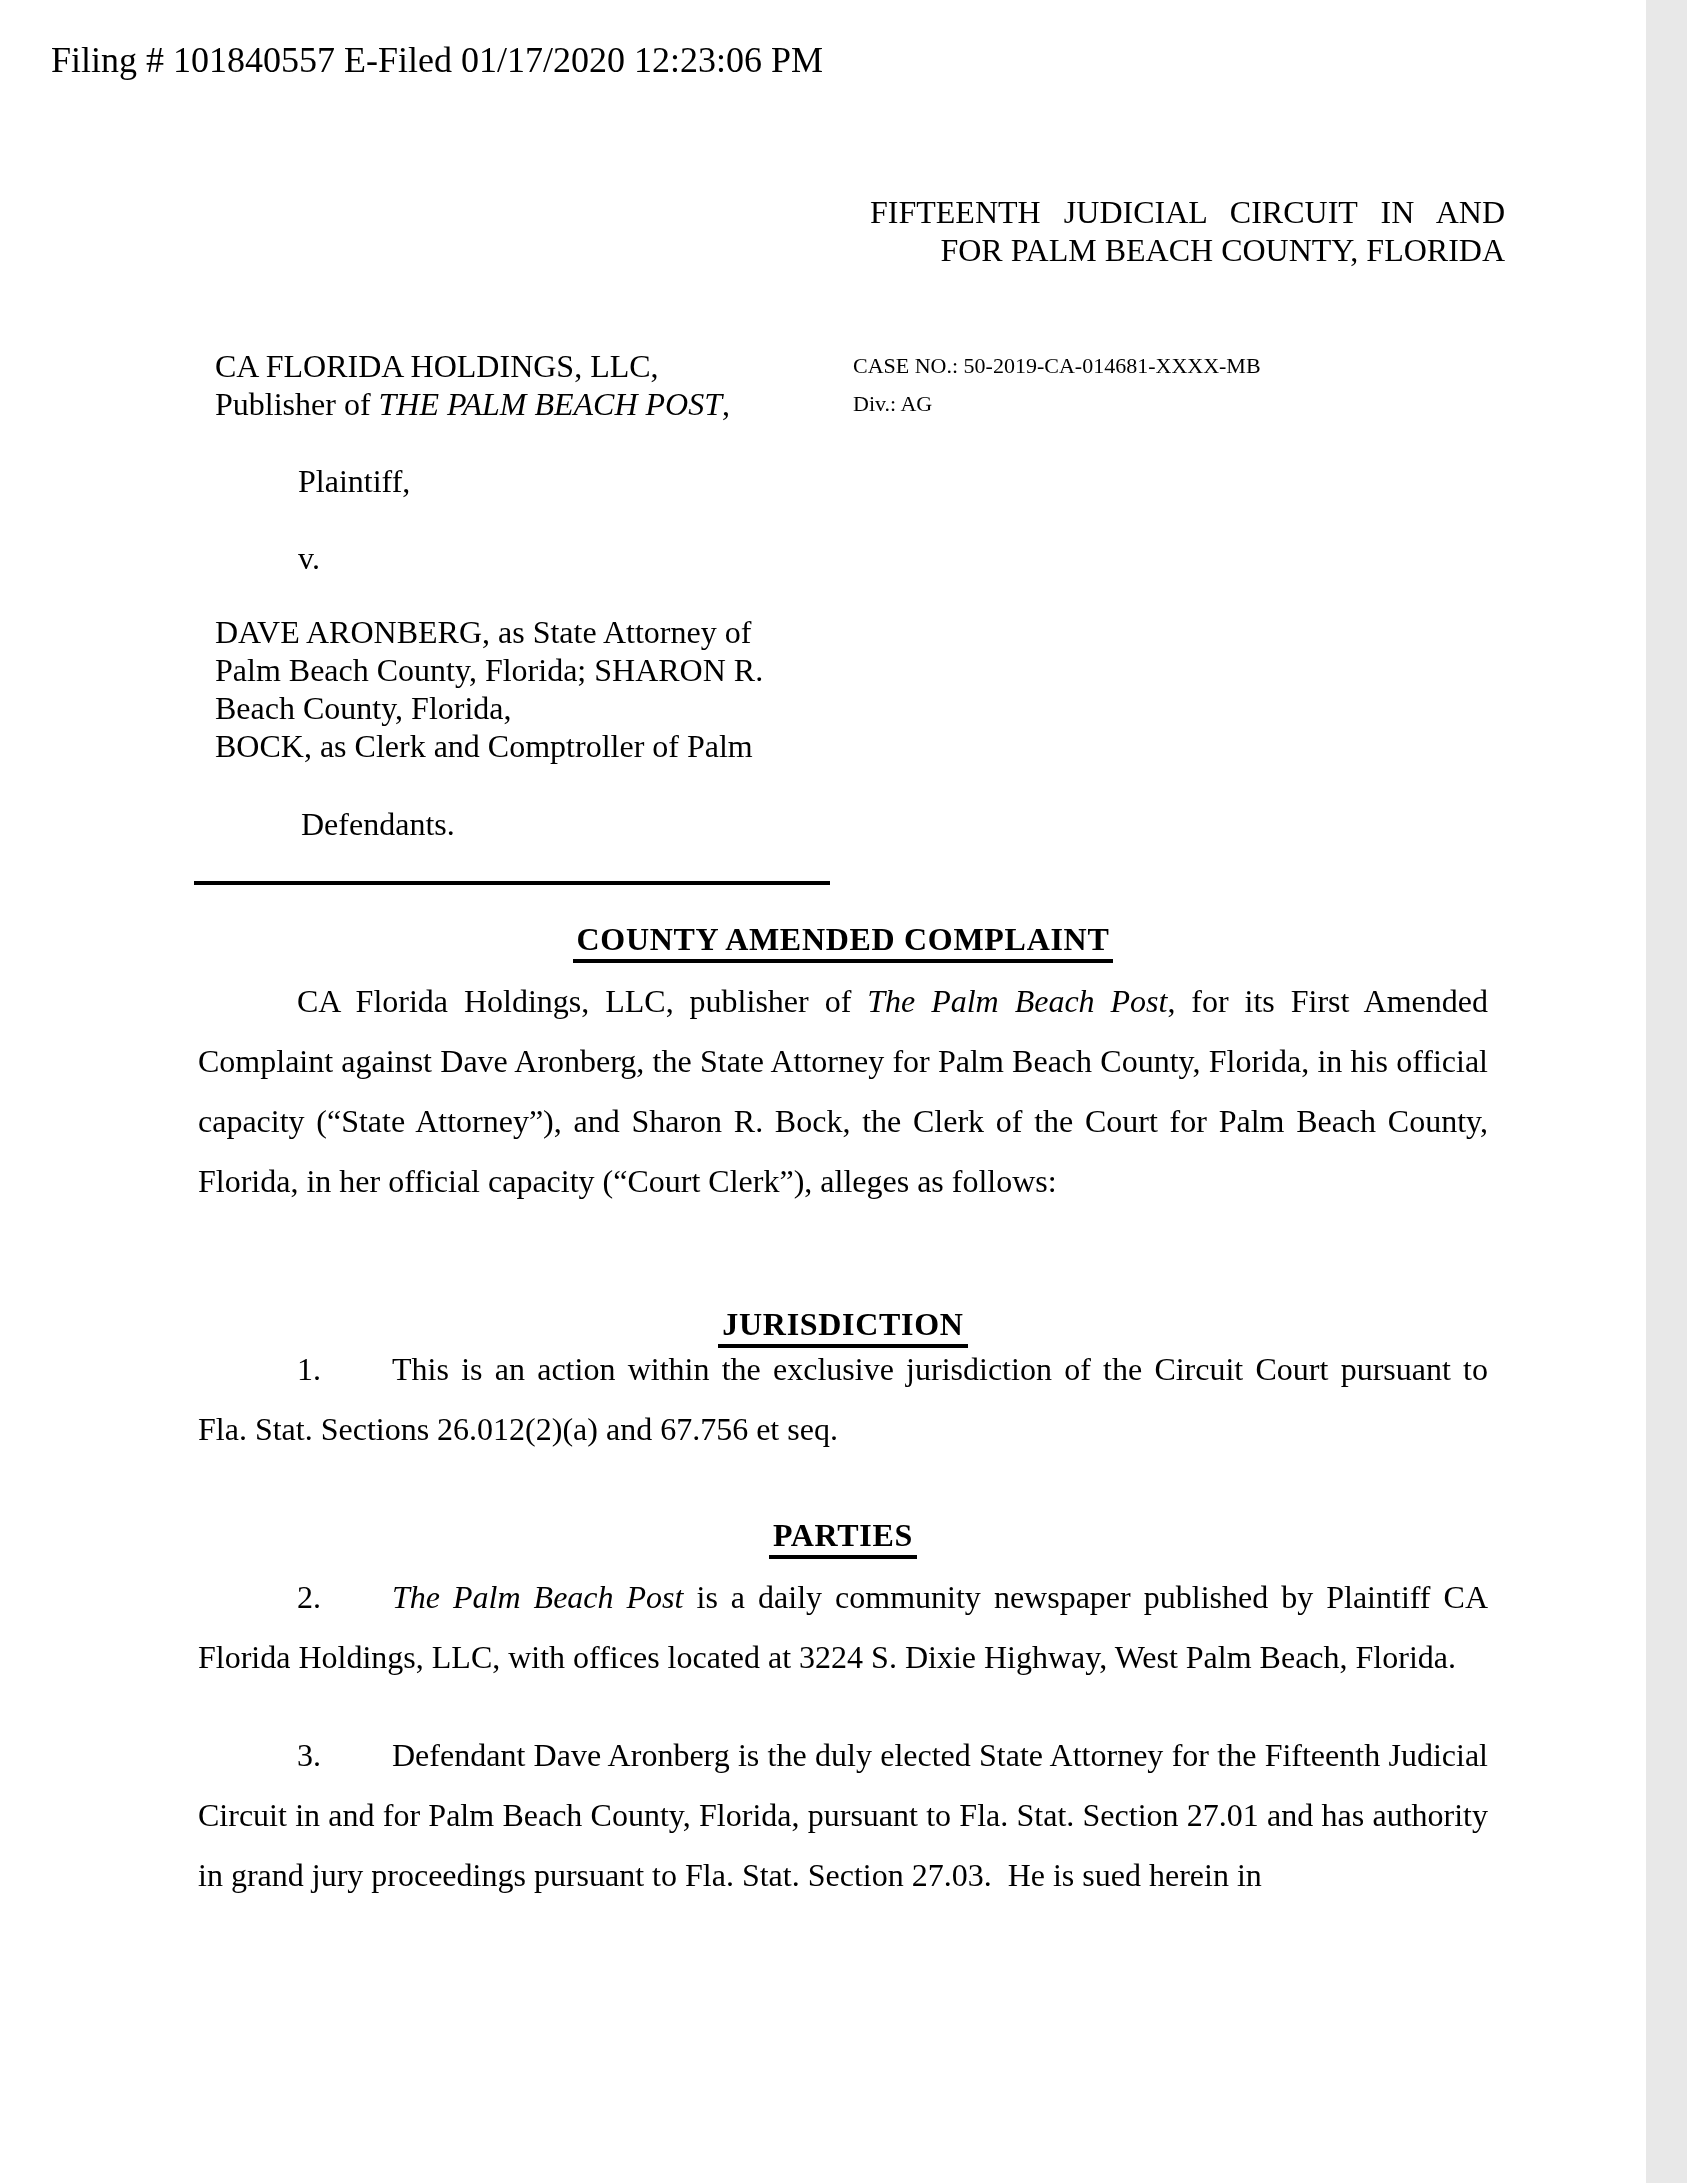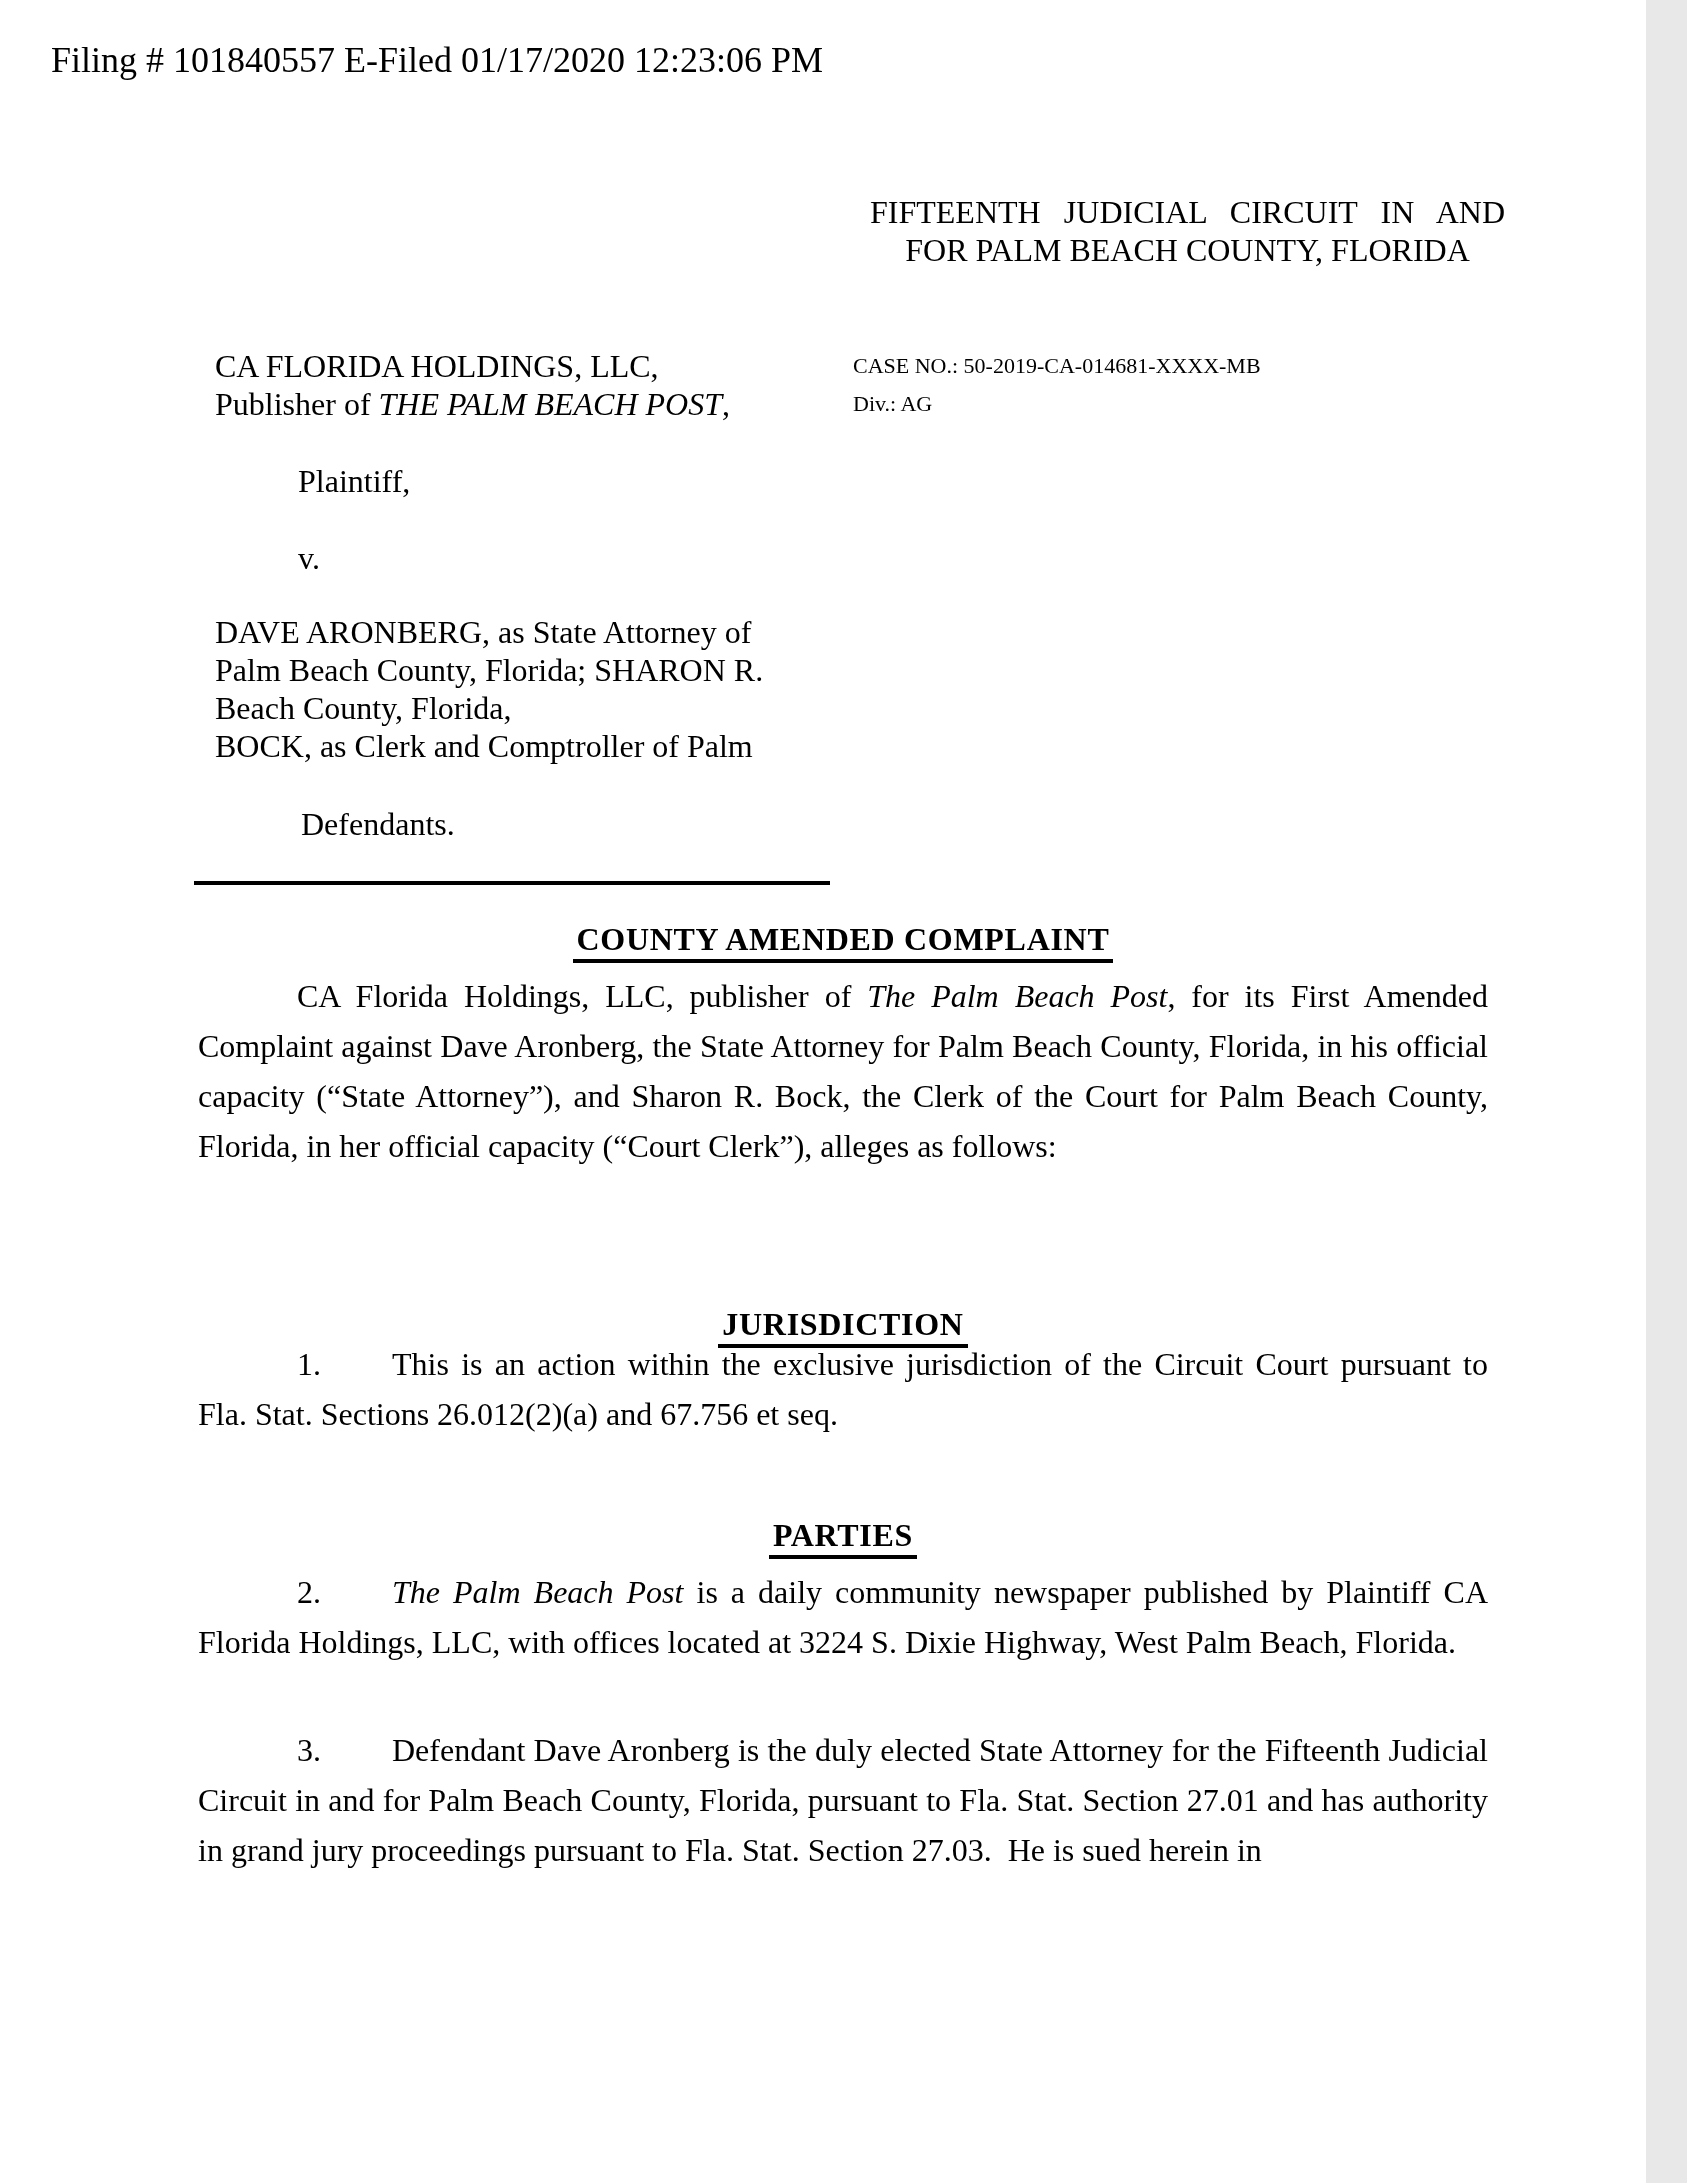--- a/index.html
+++ b/index.html
@@ -20,21 +20,21 @@
   
   .court{
     left:870px;top:193px;width:635px;
     font-size:32px;line-height:38px;
   }
   .court .jline{
     text-align:justify;
     text-align-last:justify;
     white-space:nowrap;
   }
-  .court .lastline{text-align:center;white-space:nowrap;}
+  .court .lastline{text-align:right;white-space:nowrap;}
   .case-block{
     left:853px;top:347px;
     font-size:22px;line-height:38px;
     white-space:nowrap;
   }
   
   .plaintiff-block{
     left:215px;top:347px;
     font-size:32px;line-height:38px;
     white-space:nowrap;
@@ -59,21 +59,21 @@
   .headtext{
     font-weight:bold;
     border-bottom:4.6px solid #000;
     padding:0 4px 1.3px 4px;
     display:inline-block;
     letter-spacing:0.7px;
   }
   
   .bodypara{
     left:198px;width:1290px;
-    font-size:32px;line-height:50px;
+    font-size:32px;line-height:60px;
     text-align:justify;
     text-indent:99px;
   }
   .p-intro{top:971px;}
   .p-1{top:1339px;}
   .p-2{top:1567px;}
   .p-3{top:1725px;}
   .tab{display:inline-block;width:71px;}
   .i{font-style:italic;}
 </style>

